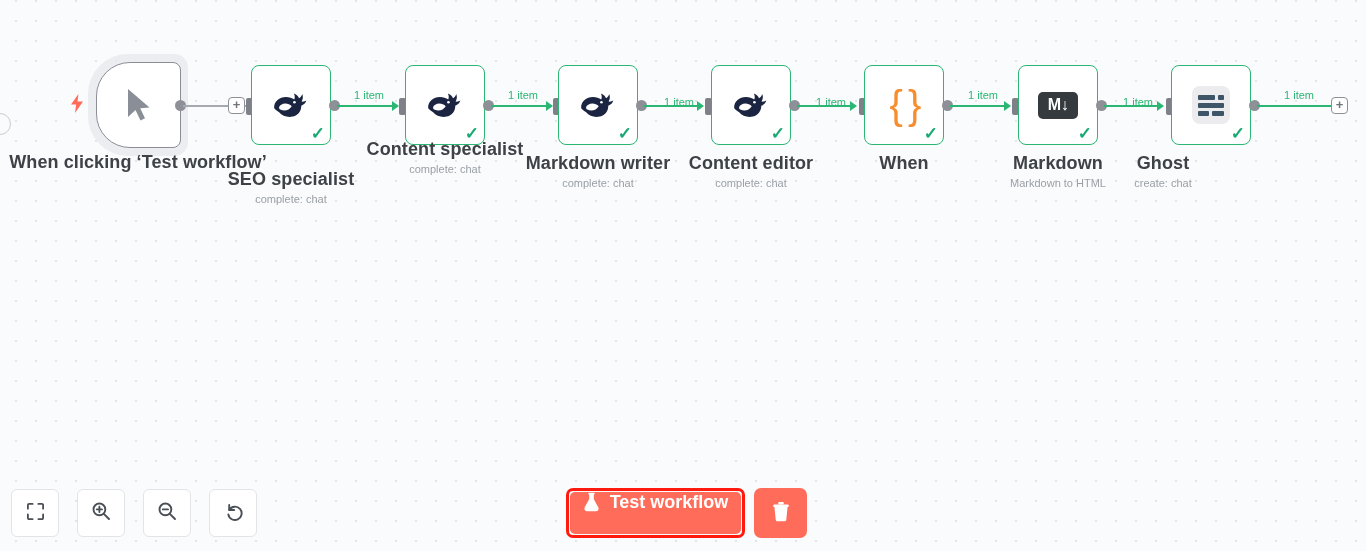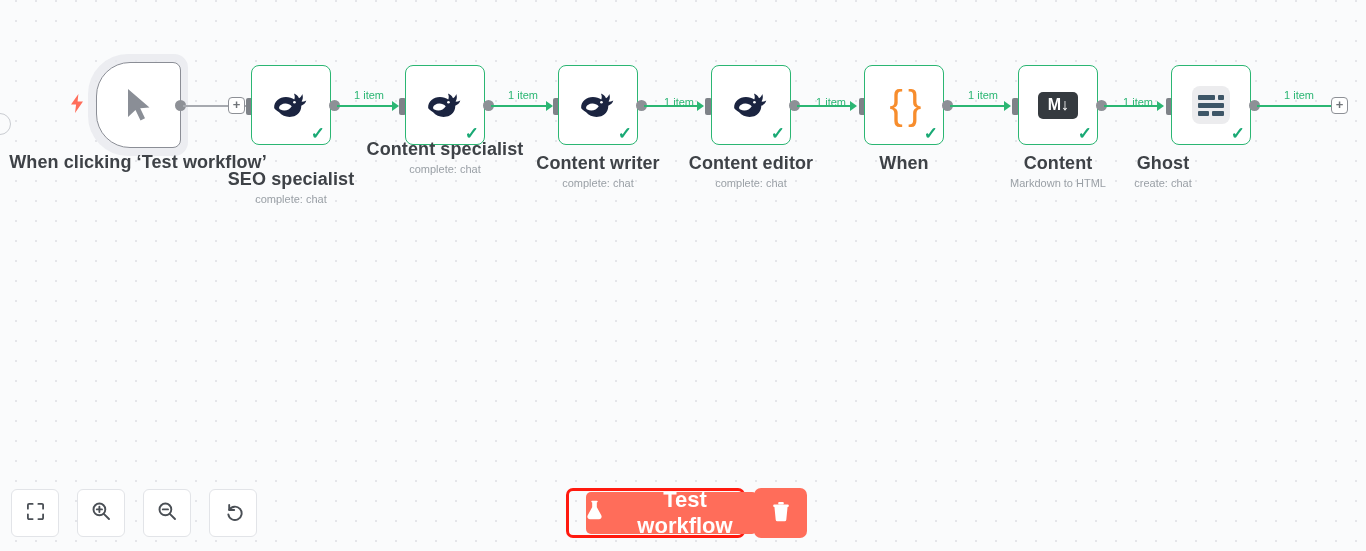--- a/index.html
+++ b/index.html
@@ -204,30 +204,29 @@
     border: 3px solid #ff1a0f;
     border-radius: 7px;
     box-sizing: border-box;
   }
   #run-btn {
     position: absolute;
     background: #ff6d5a;
     border: none;
     border-radius: 5px;
     color: #fff;
-    font-size: 22px;
+    font-size: 18px;
     font-weight: 700;
     font-family: "Liberation Sans", sans-serif;
     display: flex;
-    align-items: center;
+    align-items: flex-start;
     justify-content: center;
     gap: 10px;
     cursor: pointer;
     padding: 0;
-    margin-left: 16px;
   }
   #delete-btn {
     position: absolute;
     background: #ff6d5a;
     border: none;
     border-radius: 7px;
     display: flex;
     align-items: center;
     justify-content: center;
     cursor: pointer;
@@ -310,21 +309,21 @@
     <svg width="40" height="40" viewBox="0 0 64 64" aria-hidden="true">
       <path d="M5 36c0-10 8.4-17 18.8-17 5.6 0 9.8 1.7 13.4 4.3 1.3-2.9 1-6.6-.6-9.6 3.6 1.2 6.6 4 8.2 7.4 2.6-1.4 4.4-3.9 5.2-6.8 1.6 4 1.2 8.6-1.1 12.2 2.6.5 5.4-.1 7.6-1.6-1 3.9-4.2 7-8.1 8.2.2 6.8-3.2 12.6-9 15.6-8.7 4.5-20.5 2.2-26.4-5.1C9 40.6 5 38.8 5 36z" fill="#1b2440"></path>
       <path d="M15.8 31.8c5.6-3.4 13-2.4 17.4 2.3-3.8 6.5-12 8.8-18.3 5.1-2.4-1.4-3-4.9.9-7.4z" fill="#ffffff"></path>
       <circle cx="37.5" cy="27.5" r="2.1" fill="#ffffff"></circle>
     </svg>
   </span>
   <span class="check">✓</span>
 </div>
 <div class="endpoint-dot" style="left:636px; top:100px;"></div>
 <div class="node-caption" style="left:598px; top:153px;">
-  <div class="node-title">Content writer</div>
+  <div class="node-title">Markdown writer</div>
   <div class="node-sub">complete: chat</div>
 </div>
 
 <div class="wire" style="left:644px; top:105px; width:56px;"></div>
 <div class="arrow" style="left:697px; top:101px;"></div>
 <div class="wire-label" style="left:679px; top:96px;">1 item</div>
 <div class="endpoint-rect" style="left:705px; top:98px;"></div>
 
 <div class="node" style="left:711px; top:65px;">
   <span class="icon-wrap">
@@ -365,21 +364,21 @@
 <div class="endpoint-rect" style="left:1012px; top:98px;"></div>
 
 <div class="node" style="left:1018px; top:65px;">
   <span class="icon-wrap">
     <span class="md-badge">M↓</span>
   </span>
   <span class="check">✓</span>
 </div>
 <div class="endpoint-dot" style="left:1096px; top:100px;"></div>
 <div class="node-caption" style="left:1058px; top:153px;">
-  <div class="node-title">Content</div>
+  <div class="node-title">Markdown</div>
   <div class="node-sub">Markdown to HTML</div>
 </div>
 
 <div class="wire" style="left:1104px; top:105px; width:57px;"></div>
 <div class="arrow" style="left:1157px; top:101px;"></div>
 <div class="wire-label" style="left:1138px; top:96px;">1 item</div>
 <div class="endpoint-rect" style="left:1166px; top:98px;"></div>
 
 <div class="node" style="left:1171px; top:65px;">
   <span class="icon-wrap">

